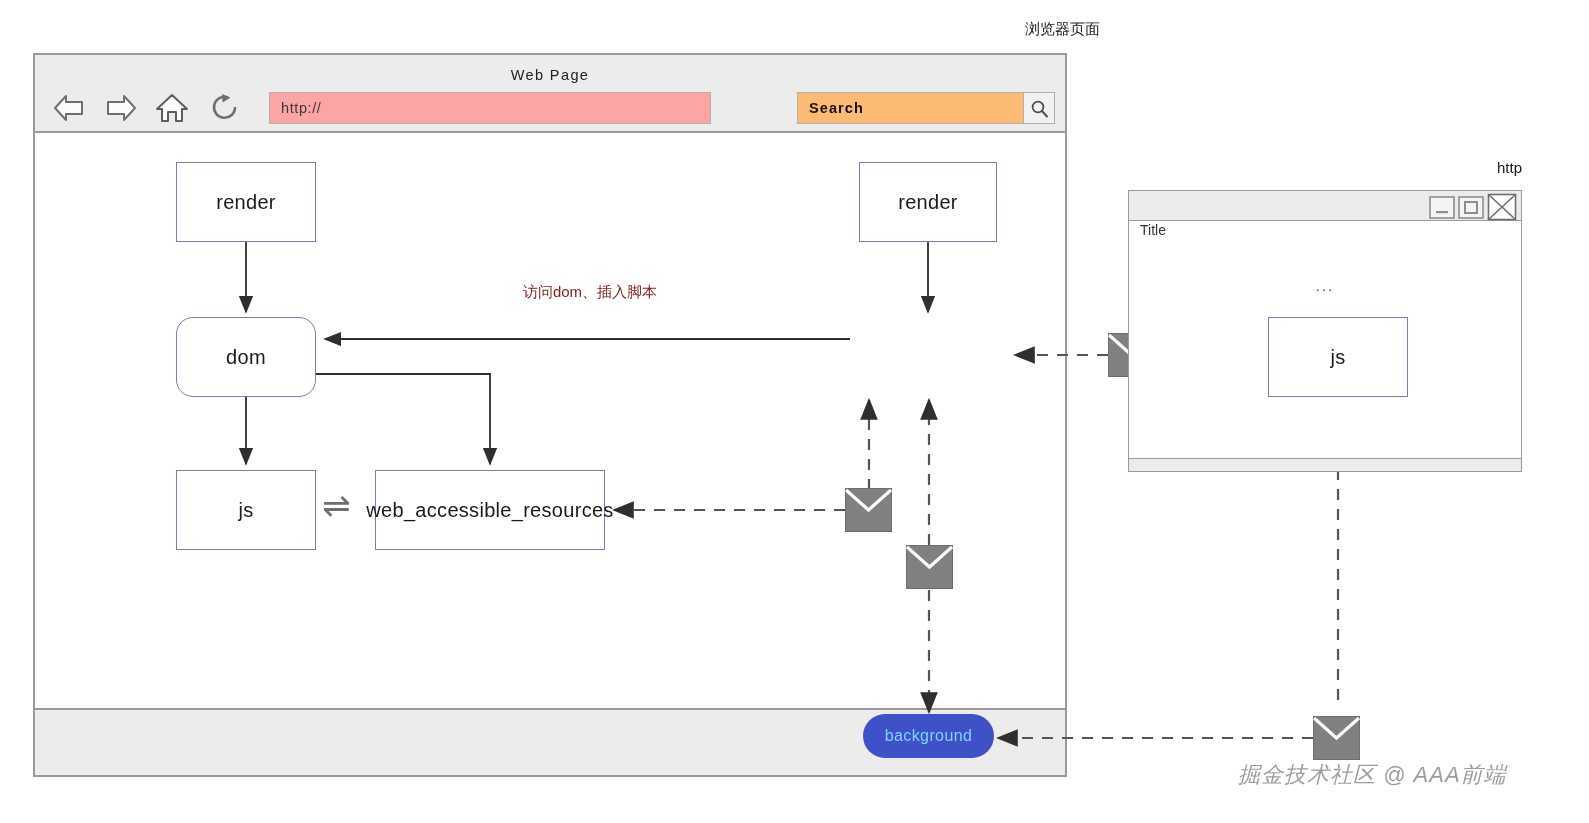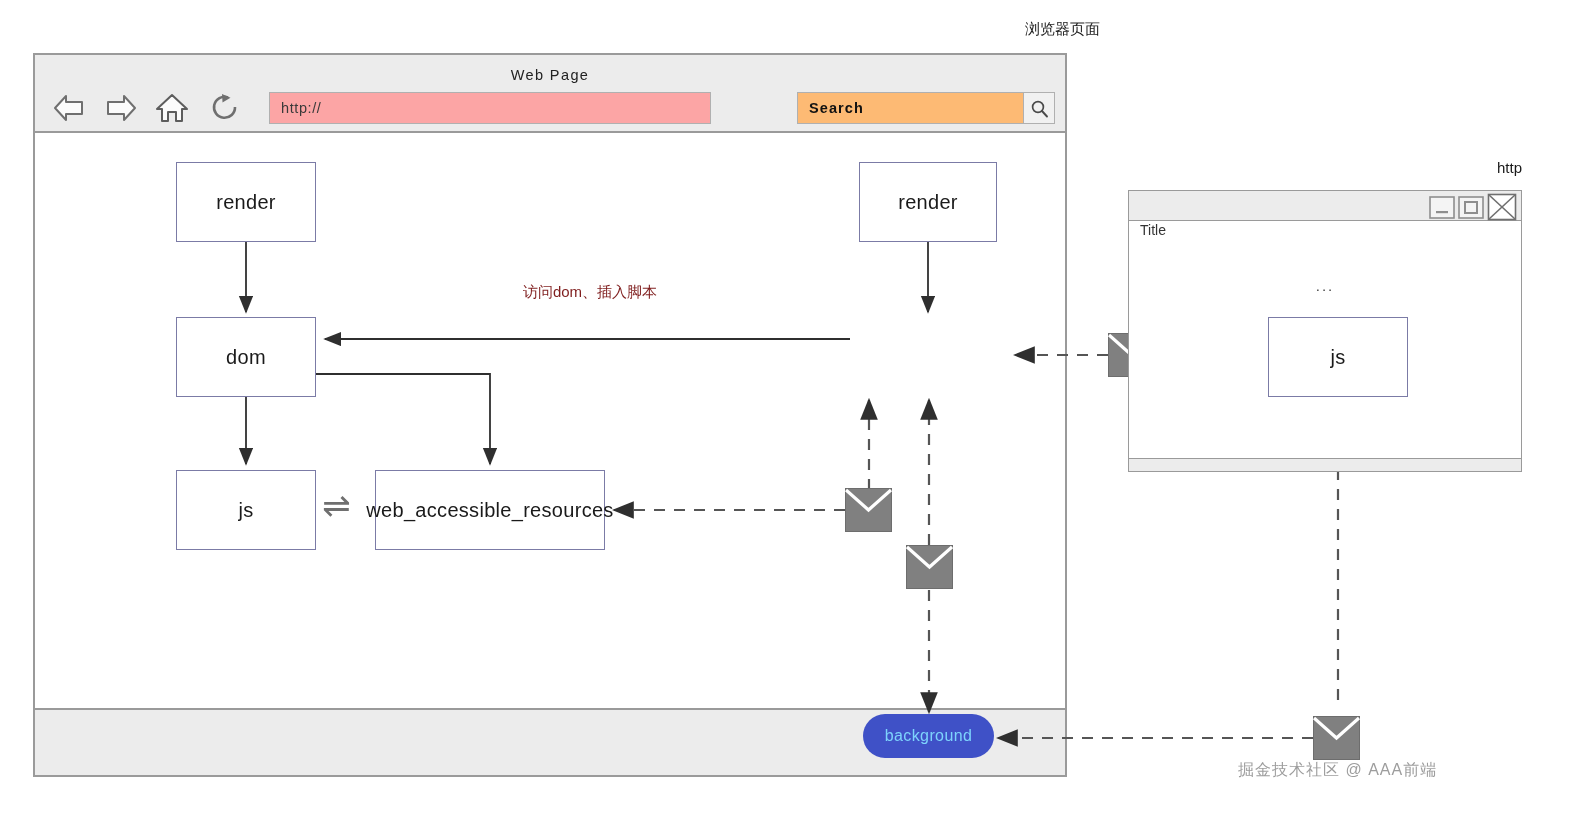--- a/index.html
+++ b/index.html
@@ -184,24 +184,25 @@
   
   #access-dom-label {
     left: 440px; top: 283px;
     width: 300px;
     text-align: center;
     font-size: 15px;
     color: #7f1d1d;
   }
   #watermark {
     left: 1238px; top: 760px;
-    font-size: 16px;
+    font-size: 22px;
     color: #9d9d9d;
     letter-spacing: 1px;
     white-space: nowrap;
+    font-style: italic;
   }
   #swap-glyph {
     left: 322px; top: 488px;
     font-size: 34px;
     color: #6f6f6f;
     line-height: 1;
     user-select: none;
   }
 
   
@@ -294,21 +295,21 @@
     <line x1="1108" y1="355" x2="1015" y2="355" stroke="#555" stroke-width="2.2" stroke-dasharray="11,9" marker-end="url(#ah)"></line>
     <line x1="1155" y1="355" x2="1262" y2="355" stroke="#555" stroke-width="2.2" stroke-dasharray="11,9" marker-end="url(#ah)"></line>
 
     <line x1="1338" y1="700" x2="1338" y2="400" stroke="#555" stroke-width="2.2" stroke-dasharray="11,9" marker-end="url(#ah)"></line>
 
     <line x1="1313" y1="738" x2="998" y2="738" stroke="#555" stroke-width="2.2" stroke-dasharray="11,9" marker-end="url(#ah)"></line>
   </svg>
 
   <div class="abs node" style="left:176px;top:162px;width:140px;height:80px;">render</div>
 
-  <div class="abs node" style="left:176px;top:317px;width:140px;height:80px;">dom</div>
+  <div class="abs node" style="left:176px;top:317px;width:140px;height:80px;border-radius:17px;">dom</div>
 
   <div class="abs node" style="left:176px;top:470px;width:140px;height:80px;">js</div>
 
   <div class="abs node" style="left:375px;top:470px;width:230px;height:80px;">web_accessible_resources</div>
 
   <div class="abs node" style="left:859px;top:162px;width:138px;height:80px;">render</div>
 
 
   <div class="abs pill" style="left:863px;top:714px;width:131px;height:44px;">background</div>
 

